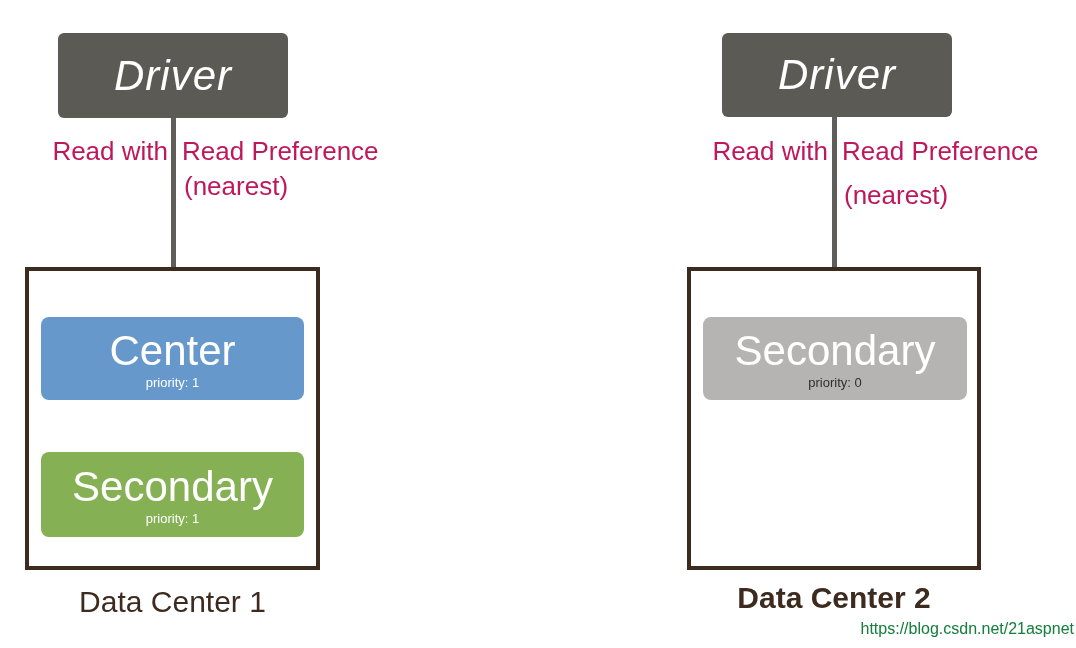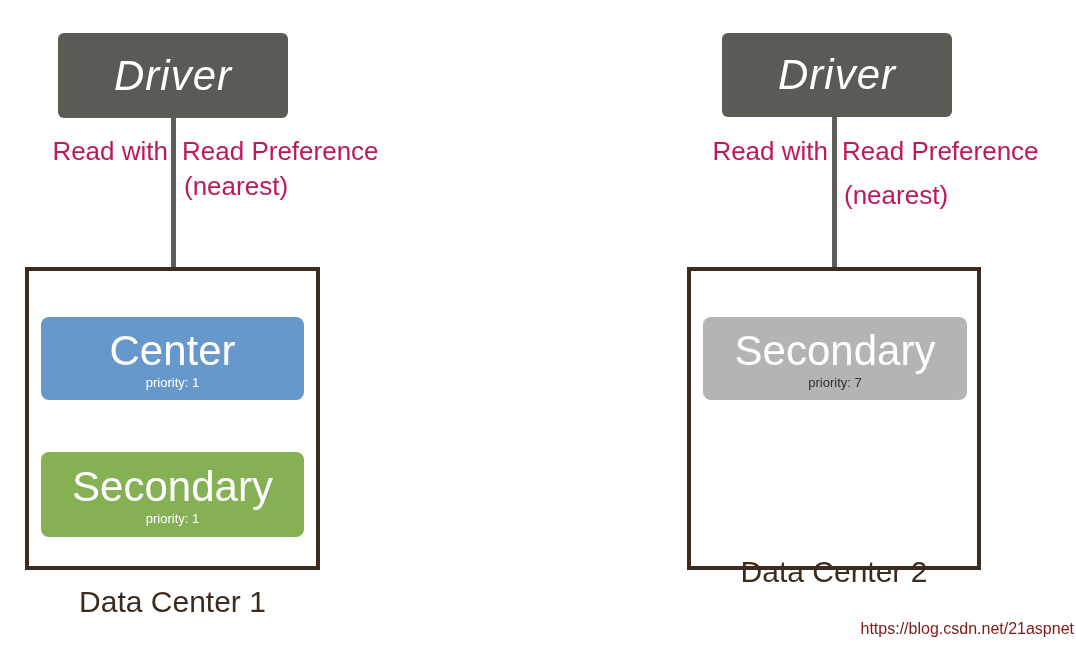--- a/index.html
+++ b/index.html
@@ -87,21 +87,21 @@
   .node-priority {
     color: #ffffff;
     font-size: 13px;
     margin-top: 3px;
     white-space: nowrap;
     text-align: center;
   }
   .node-priority.dark { color: #2f2f2f; }
 
   .watermark {
-    color: #7f1d1d;
+    color: #15803d;
     font-size: 16px;
     white-space: nowrap;
     text-shadow: 0 0 1px #efefef;
   }
 </style>
 </head>
 <body>
 
 <div id="canvas">
 
@@ -138,20 +138,20 @@
   <div class="abs arrow-head" style="left:821px; top:290px;"></div>
 
   <div class="abs read-label align-right" style="left:680px; top:136px; width:148px;">Read with</div>
   <div class="abs read-label" style="left:842px; top:136px;">Read Preference</div>
   <div class="abs read-label" style="left:844px; top:180px;">(nearest)</div>
 
   <div class="abs dc-box" style="left:687px; top:267px; width:294px; height:303px;"></div>
 
   <div class="abs node-box" style="left: 703px; top: 317px; width: 264px; height: 83px; background-color: rgb(181, 180, 178);">
     <span class="node-label">Secondary</span>
-    <span class="node-priority dark">priority: 7</span>
+    <span class="node-priority dark">priority: 0</span>
   </div>
 
-  <div class="abs dc-label" style="left:687px; top:555px; width:294px;">Data Center 2</div>
+  <div class="abs dc-label" style="left:687px; top:581px; width:294px;font-weight:bold;">Data Center 2</div>
 
   <div class="abs watermark" style="right:2px; top:620px;">https://blog.csdn.net/21aspnet</div>
 
 </div>
 
 </body></html>

